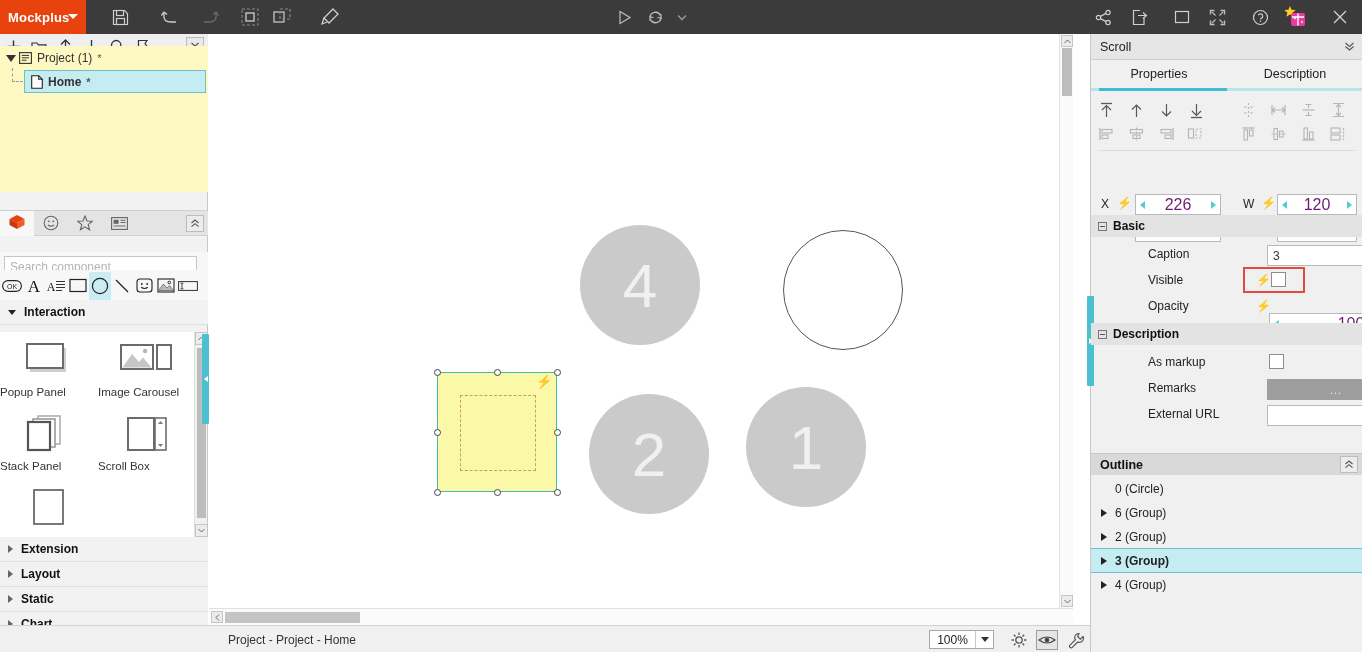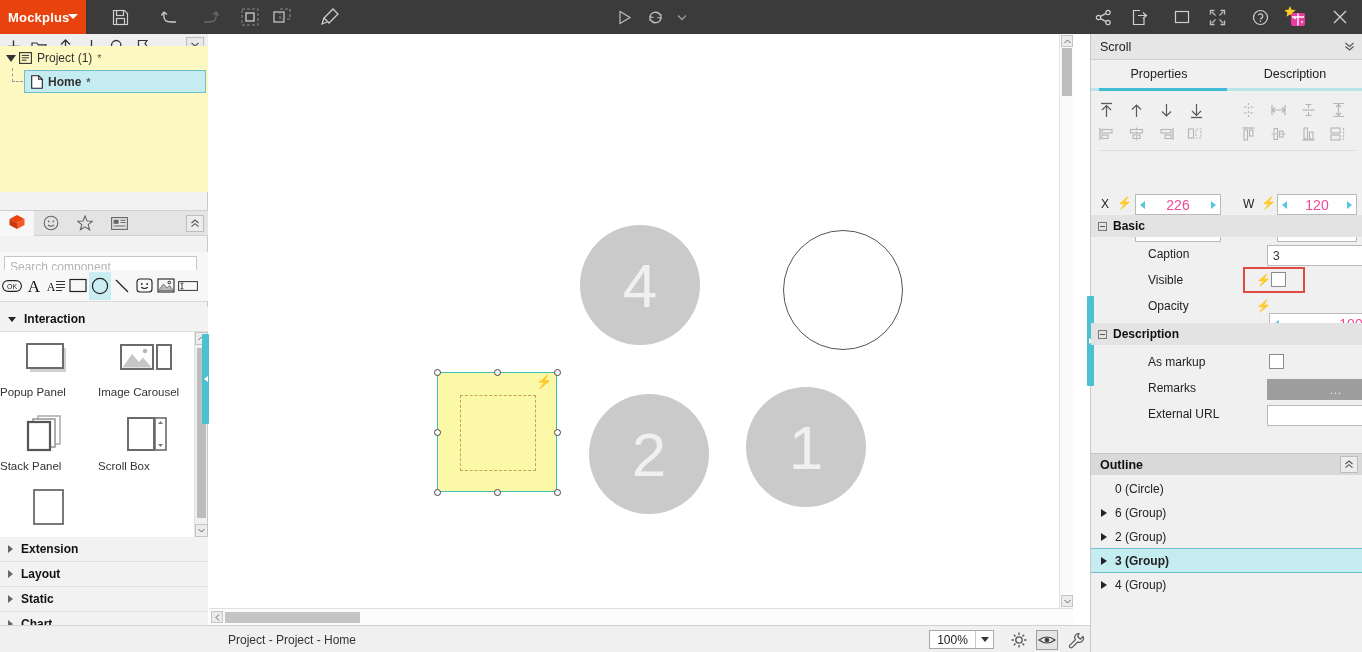--- a/index.html
+++ b/index.html
@@ -106,21 +106,21 @@
     border-bottom:1px solid #e0e0e0; background:#f2f2f2; padding-left:8px; color:#111;
   }
   .group-hdr .caret-r {
     width:0;height:0;border-top:4px solid transparent;border-bottom:4px solid transparent;
     border-left:5px solid #666; margin-right:8px;
   }
   .group-hdr .caret-d {
     width:0;height:0;border-left:4px solid transparent;border-right:4px solid transparent;
     border-top:5px solid #222; margin-right:8px;
   }
-  .interaction-hdr { position:absolute; left:0; top:273px; width:208px; }
+  .interaction-hdr { position:absolute; left:0; top:266px; width:208px; }
   .comp-grid {
     position:absolute; left:0; top:298px; width:196px; height:205px;
     background:#fff; overflow:hidden;
   }
   .cg-item { position:absolute; width:98px; text-align:left; }
   .cg-label { font-size:11.5px; color:#333; margin-top:4px; }
   .cg-art { height:44px; display:flex; align-items:center; justify-content:center; }
 
   .left-scroll {
     position:absolute; left:194px; top:298px; width:13px; height:205px;
@@ -203,21 +203,21 @@
   .ar-gap { width:22px; }
   .rp-divider { position:absolute; left:8px; width:256px; height:1px; background:#dcdcdc; }
 
   .num-row { position:absolute; left:0; width:272px; height:26px; }
   .nr-label { position:absolute; font-size:12px; color:#222; }
   .nr-bolt { position:absolute; color:#4fc3d8; font-size:12px; }
   .spin {
     position:absolute; height:21px; border:1px solid #b9b9b9; background:#fff;
     display:flex; align-items:center; justify-content:space-between; padding:0 4px;
   }
-  .spin .val { flex:1; text-align:center; font-size:14px; color:#ec4899; }
+  .spin .val { flex:1; text-align:center; font-size:16px; color:#701a75; }
   .spin .lft { width:0;height:0;border-top:4px solid transparent;border-bottom:4px solid transparent;border-right:5px solid #57c8dc; }
   .spin .rgt { width:0;height:0;border-top:4px solid transparent;border-bottom:4px solid transparent;border-left:5px solid #57c8dc; }
 
   .sec-hdr {
     position:absolute; left:0; width:272px; height:22px;
     background:#e3e3e3; display:flex; align-items:center; padding-left:7px;
     font-weight:bold; font-size:12px; color:#111;
   }
   .sec-hdr .box {
     width:9px; height:9px; border:1px solid #777; margin-right:6px; position:relative;

